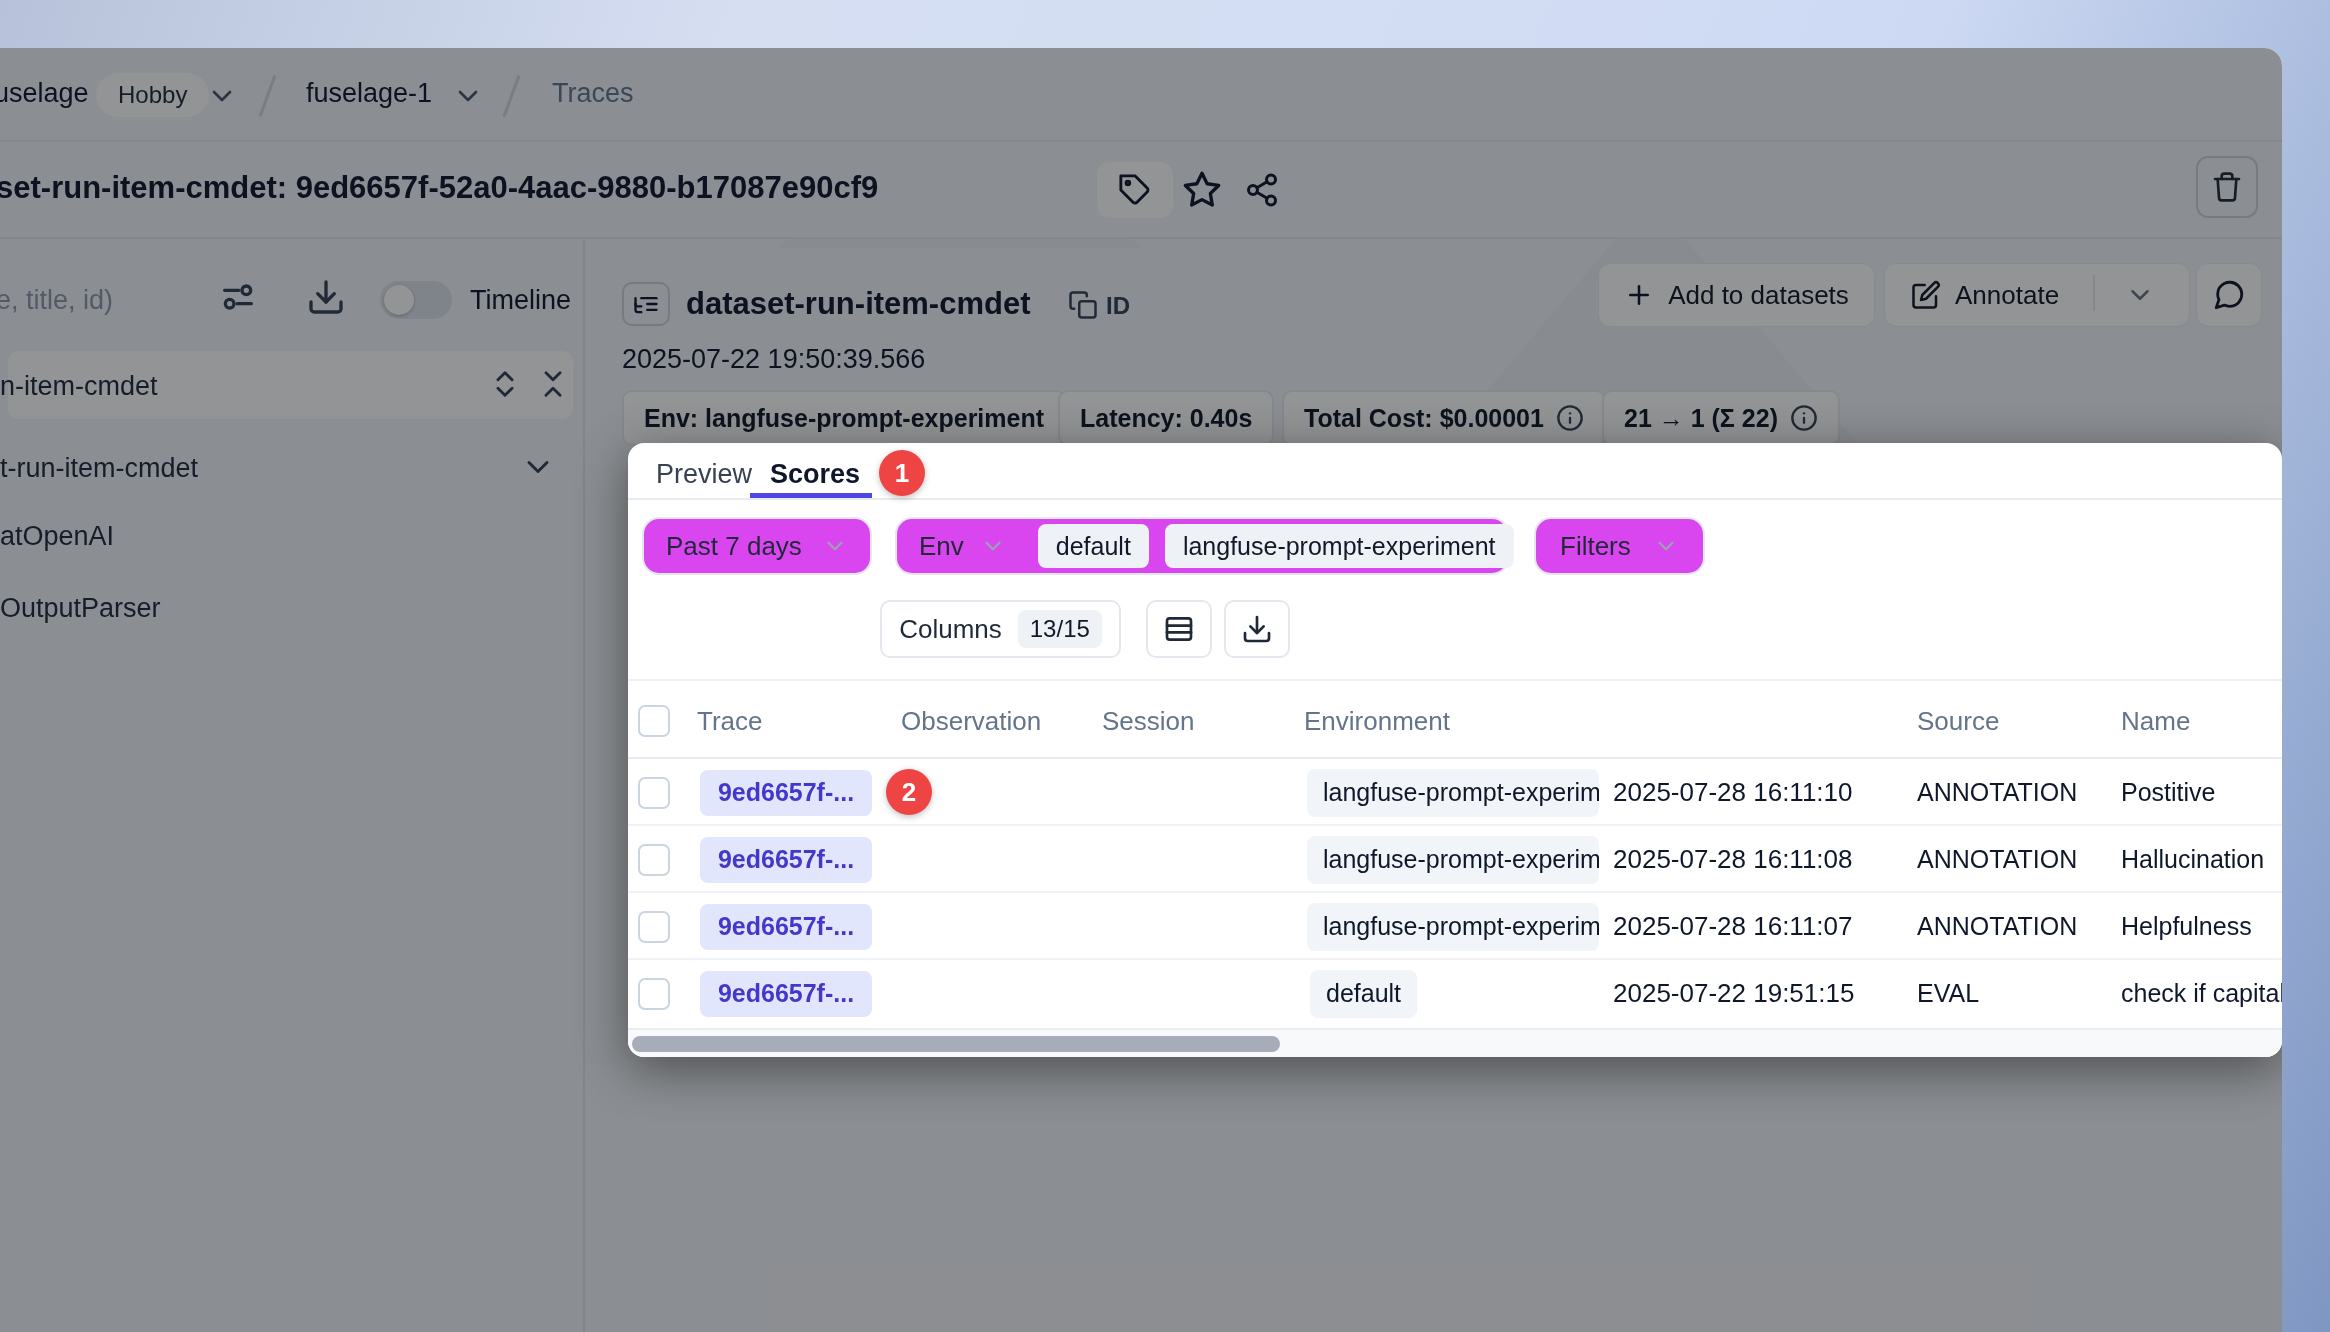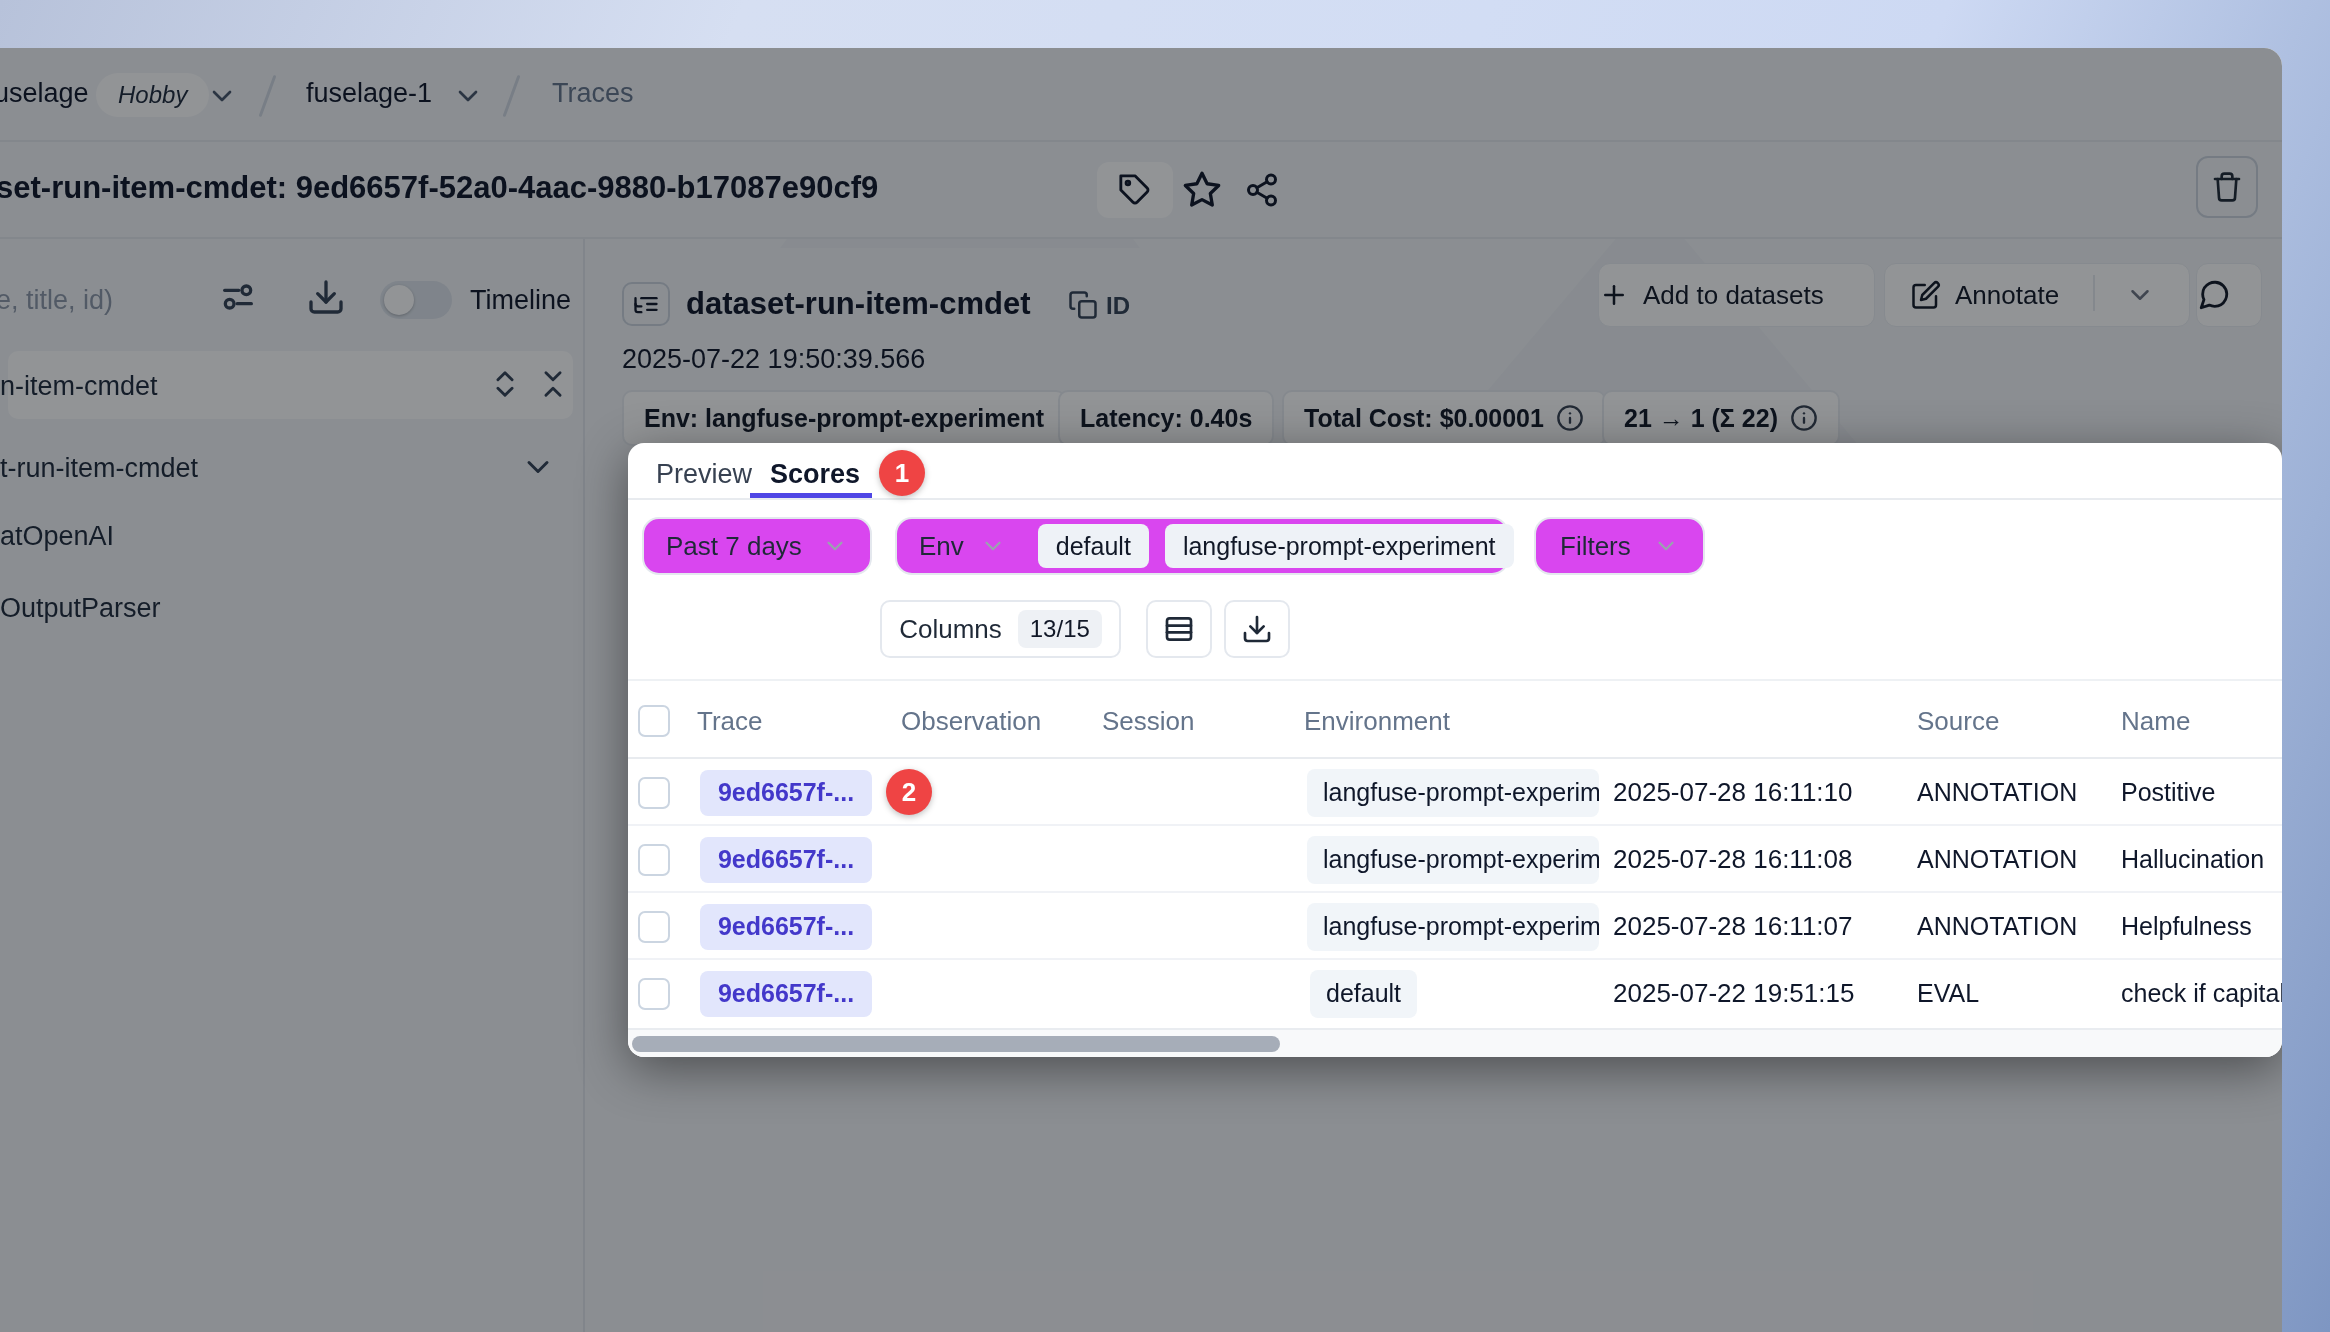--- a/index.html
+++ b/index.html
@@ -14,21 +14,21 @@
 
   .abs { position:absolute; }
 
   
   .tri { position:absolute; background:rgba(130,150,190,0.05); clip-path:polygon(50% 0,100% 100%,0 100%); }
 
   
   .navbar { position:absolute; left:0; top:0; width:100%; height:94px; background:#f1f3f6; border-bottom:2px solid #e2e6ec; }
   .crumb { font-size:27px; color:#0f172a; }
   .crumb.muted { color:#64748b; }
-  .pill-badge { height:44px; padding:0 22px; border-radius:22px; background:#fdfdfe; display:flex; align-items:center; font-size:24px; color:#1e293b;font-style:italic; }
+  .pill-badge { height:44px; padding:0 22px; border-radius:22px; background:#fdfdfe; display:flex; align-items:center; font-size:24px; color:#1e293b; }
   .slash { width:3px; height:44px; background:#cfd6e0; transform:rotate(20deg); border-radius:2px; }
   .chev { color:#475569; }
 
   
   .titlebar { position:absolute; left:0; top:94px; width:100%; height:97px; background:#f1f3f6; border-bottom:2px solid #e2e6ec; }
   .page-title { font-size:31px; font-weight:bold; color:#0f172a; white-space:nowrap; }
   .icon-btn-plain { display:flex; align-items:center; justify-content:center; color:#0f172a; }
   .tag-btn { width:76px; height:56px; border-radius:12px; background:#fdfdfe; display:flex; align-items:center; justify-content:center; color:#0f172a; }
   .trash-btn { width:62px; height:62px; border-radius:12px; border:2px solid #c9d1dc; display:flex; align-items:center; justify-content:center; color:#1f2937; background:transparent; }
 
@@ -39,21 +39,21 @@
   .toggle { position:absolute; width:72px; height:38px; border-radius:19px; background:#dbe1e9; }
   .toggle .knob { position:absolute; left:4px; top:4px; width:30px; height:30px; border-radius:50%; background:#fdfdfe; box-shadow:0 1px 3px rgba(0,0,0,.25); }
   .side-item { position:absolute; left:0; width:585px; font-size:27px; font-weight:500; color:#1e293b; white-space:nowrap; }
   .side-hl { position:absolute; left:8px; right:10px; top:112px; height:68px; border-radius:10px; background:#fdfdfe; }
   .tree-ico { color:#334155; }
 
   
   .obs-badge { width:48px; height:44px; border-radius:10px; border:2px solid #c9d1dc; display:flex; align-items:center; justify-content:center; color:#0f172a; }
   .trace-title { font-size:31px; font-weight:bold; color:#0f172a;text-align:center; }
   .id-label { font-size:24px; font-weight:600; color:#334155; }
-  .sec-btn { height:64px; border-radius:12px; background:#fdfdfe; border:1px solid #e8ebf0; display:flex; align-items:center; gap:14px; font-size:26px; font-weight:500; color:#111827; }
+  .sec-btn { height:64px; border-radius:12px; background:#fdfdfe; border:1px solid #e8ebf0; display:flex; align-items:center; justify-content:center; gap:14px; font-size:26px; font-weight:500; color:#111827; }
   .ts-text { font-size:27px; color:#0f172a; }
   .meta-badge { height:56px; border-radius:10px; background:#fdfdfe; border:2px solid #e6eaef; display:flex; align-items:center; gap:12px; padding:0 20px; font-size:25px; font-weight:600; color:#111827; white-space:nowrap; }
 
   
   .dim { position:absolute; inset:0; background:rgba(10,13,18,0.44); z-index:40; }
 
   
   .card { position:absolute; left:628px; top:395px; width:1654px; height:614px; background:#ffffff; border-radius:16px; z-index:50; box-shadow:0 12px 50px rgba(0,0,0,.45); overflow:hidden; }
   .tabrow { position:absolute; left:0; top:0; width:100%; height:57px; border-bottom:2px solid #e8ebef; }
   .tab { position:absolute; top:4px; height:55px; display:flex; align-items:center; font-size:27px; color:#374151; }

